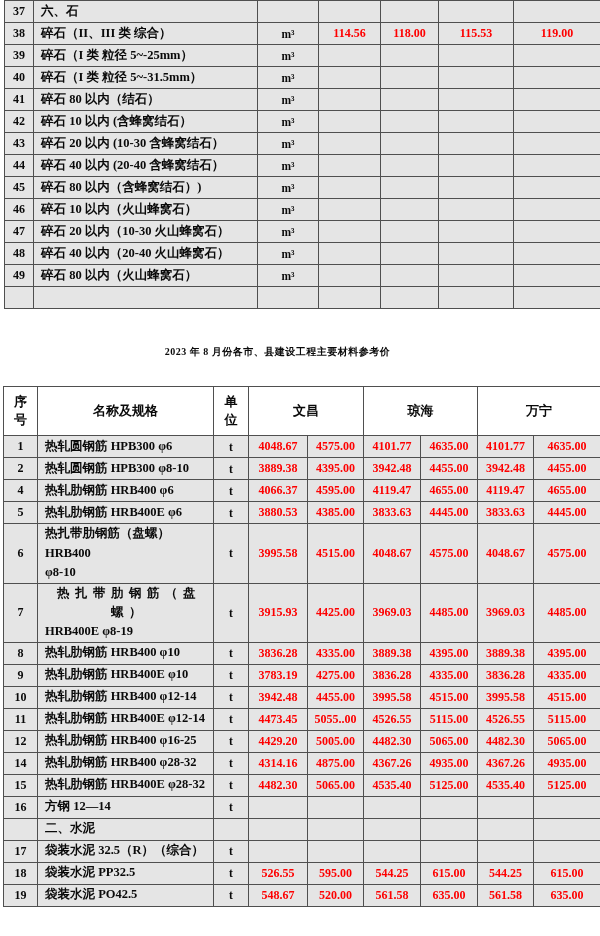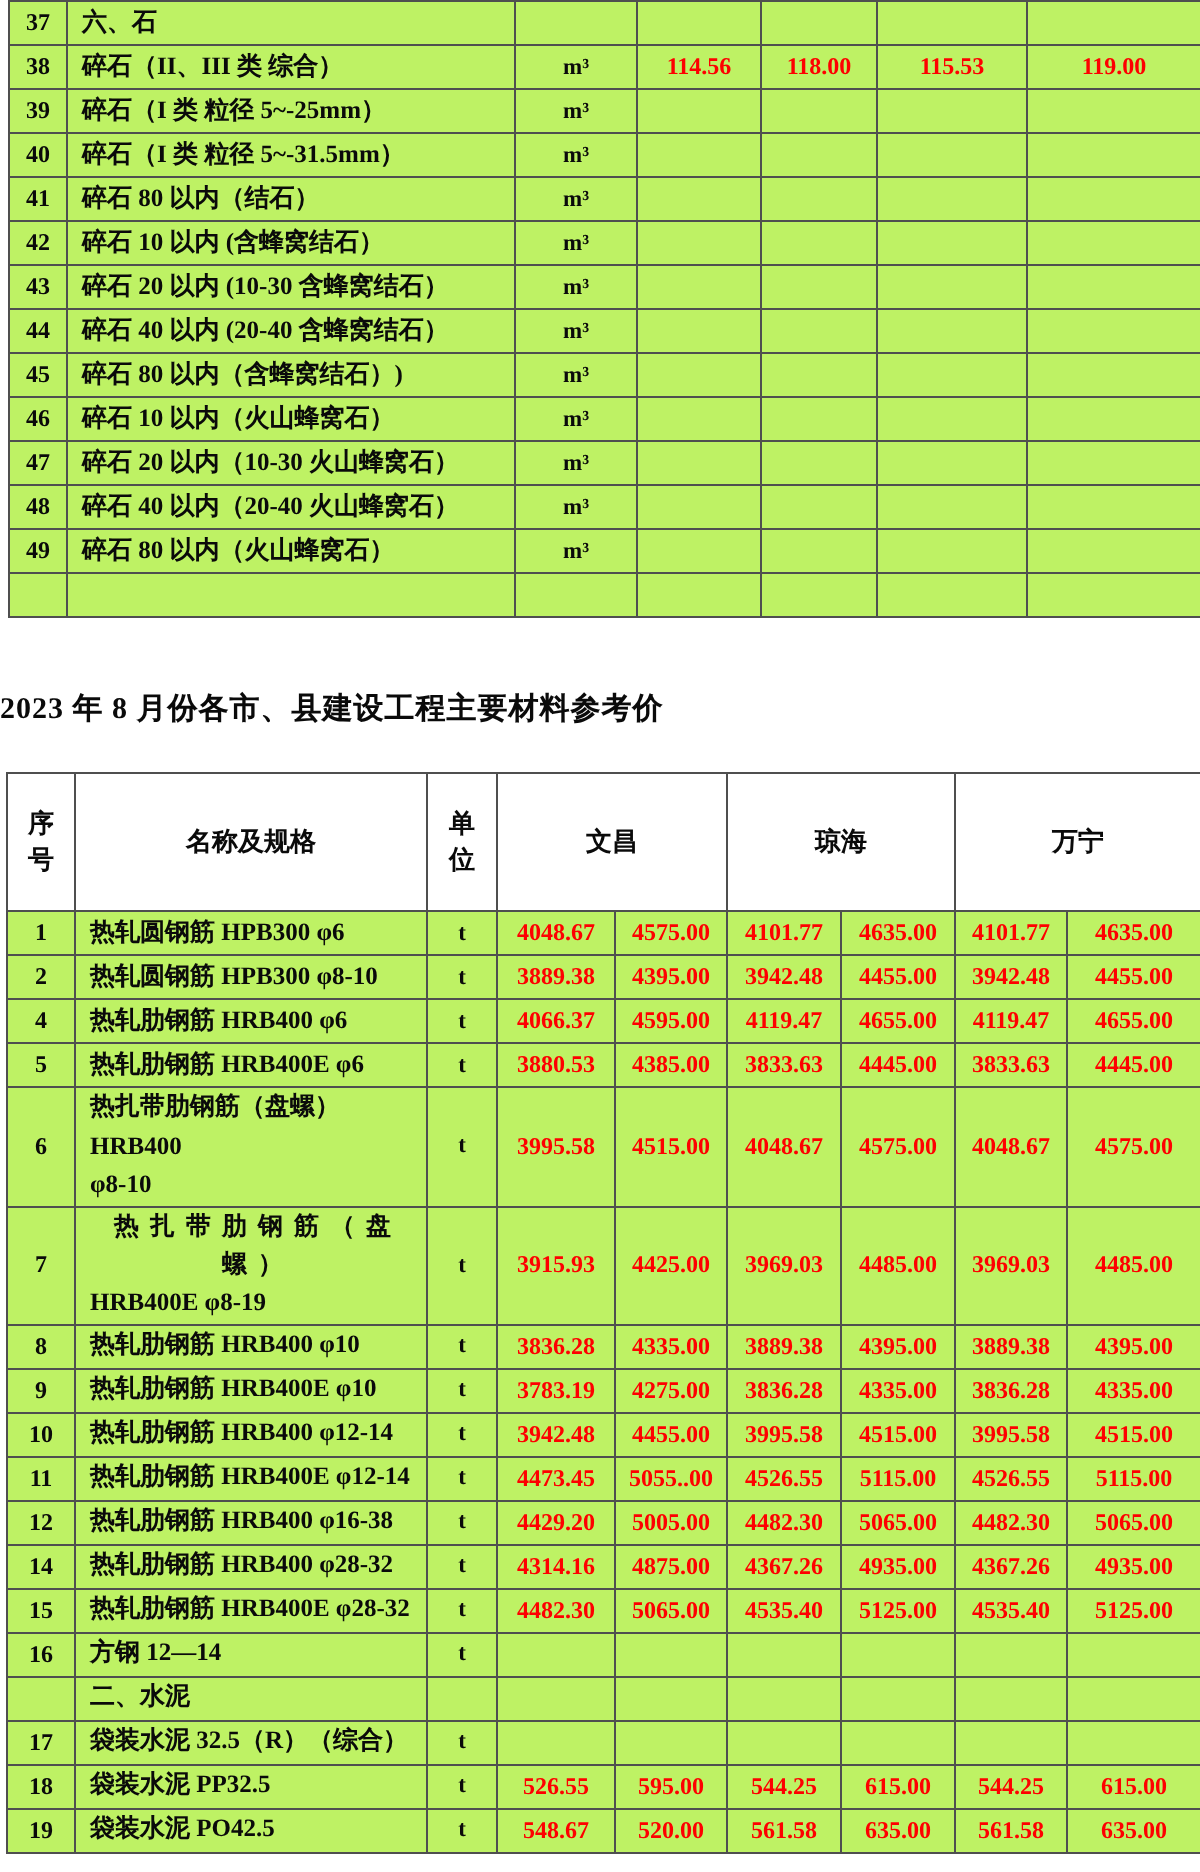--- a/index.html
+++ b/index.html
@@ -1,39 +1,39 @@
 <!DOCTYPE html>
 <html><head>
 <meta charset="utf-8">
 <style>
   html,body{margin:0;padding:0;}
   body{
     width:600px;height:936px;overflow:hidden;background:#ffffff;
     font-family:"Liberation Serif","DejaVu Serif",serif;color:#0a0a0a;
     position:relative;
   }
-  table{border-collapse:collapse;table-layout:fixed;position:absolute;background:#bef264;}
+  table{border-collapse:collapse;table-layout:fixed;position:absolute;background:#e5e5e5;}
   td,th{border:1px solid #4f4f4f;font-weight:bold;overflow:hidden;padding:0;vertical-align:middle;}
   .tbl-top{top:0;left:4px;width:596px;}
   .tbl-main{top:386px;left:3px;width:597px;}
   .tbl-top td{height:21px;}
   .tbl-main tbody td{height:21px;}
   .tbl-main tr.tall td{height:44px;}
   .tbl-main tr.h1 th{height:40px;font-size:13px;text-align:center;background:#fff;}
   .tbl-main tr.h2 td{height:20px;}
   td.no{text-align:center;font-size:12px;}
   td.name{text-align:left;padding-left:7px;font-size:12.5px;line-height:1.55;}
   td.unit{text-align:center;font-size:11.5px;}
   td.price{text-align:center;font-size:12px;color:#fe0000;}
   td.plabel{text-align:center;font-size:12.5px;}
-  .stack{width:15px;margin:16px auto;word-break:break-all;line-height:1.4;}
+  .stack{width:15px;margin:6px auto;word-break:break-all;line-height:1.4;}
   .spread{letter-spacing:5.5px;text-align:center;}
   .page-title{
-    position:absolute;top:345px;left:0;width:555px;
-    font-size:15px;font-weight:bold;letter-spacing:0.5px;
+    position:absolute;top:345px;left:0;width:555px;text-align:center;
+    font-size:10px;font-weight:bold;letter-spacing:0.5px;
   }
 </style>
 </head>
 <body>
 
 <table class="tbl-top">
   <colgroup>
     <col style="width:29px">
       <col style="width:224px">
       <col style="width:61px">
@@ -312,21 +312,21 @@
         <td class="unit">t</td>
         <td class="price">4473.45</td>
         <td class="price">5055..00</td>
         <td class="price">4526.55</td>
         <td class="price">5115.00</td>
         <td class="price">4526.55</td>
         <td class="price">5115.00</td>
       </tr>
       <tr>
         <td class="no">12</td>
-        <td class="name">热轧肋钢筋 HRB400 φ16-38</td>
+        <td class="name">热轧肋钢筋 HRB400 φ16-25</td>
         <td class="unit">t</td>
         <td class="price">4429.20</td>
         <td class="price">5005.00</td>
         <td class="price">4482.30</td>
         <td class="price">5065.00</td>
         <td class="price">4482.30</td>
         <td class="price">5065.00</td>
       </tr>
       <tr>
         <td class="no">14</td>

